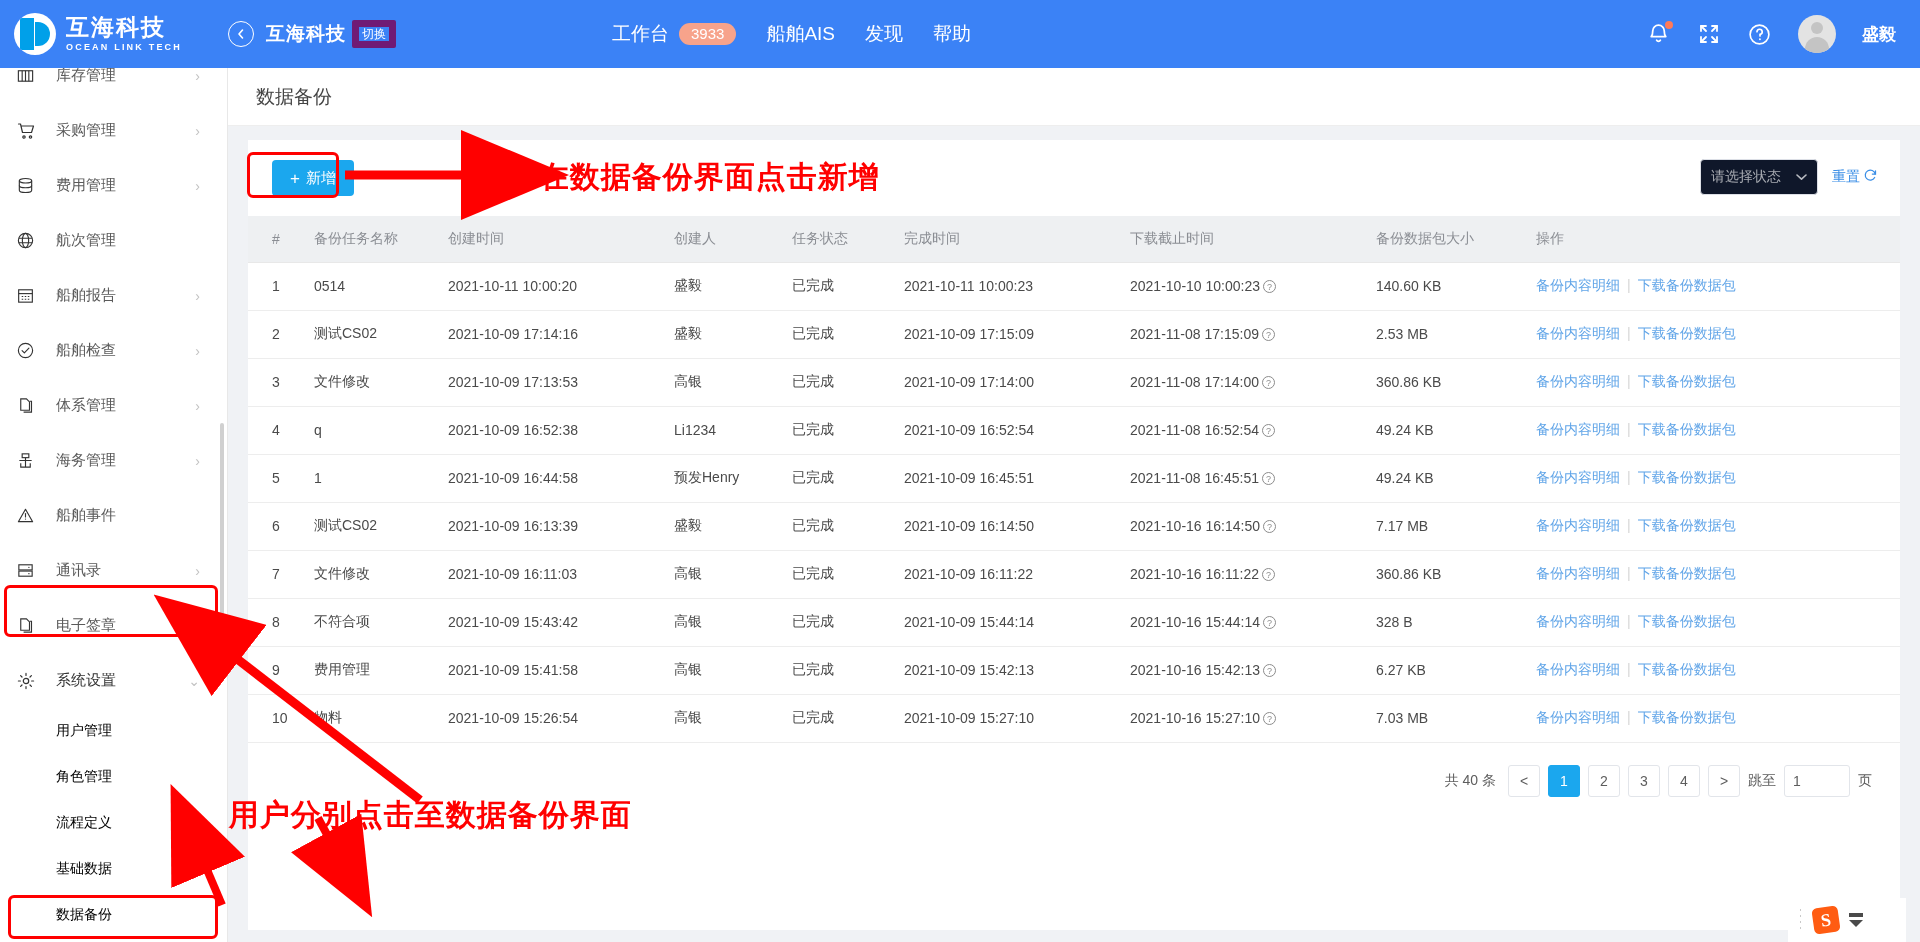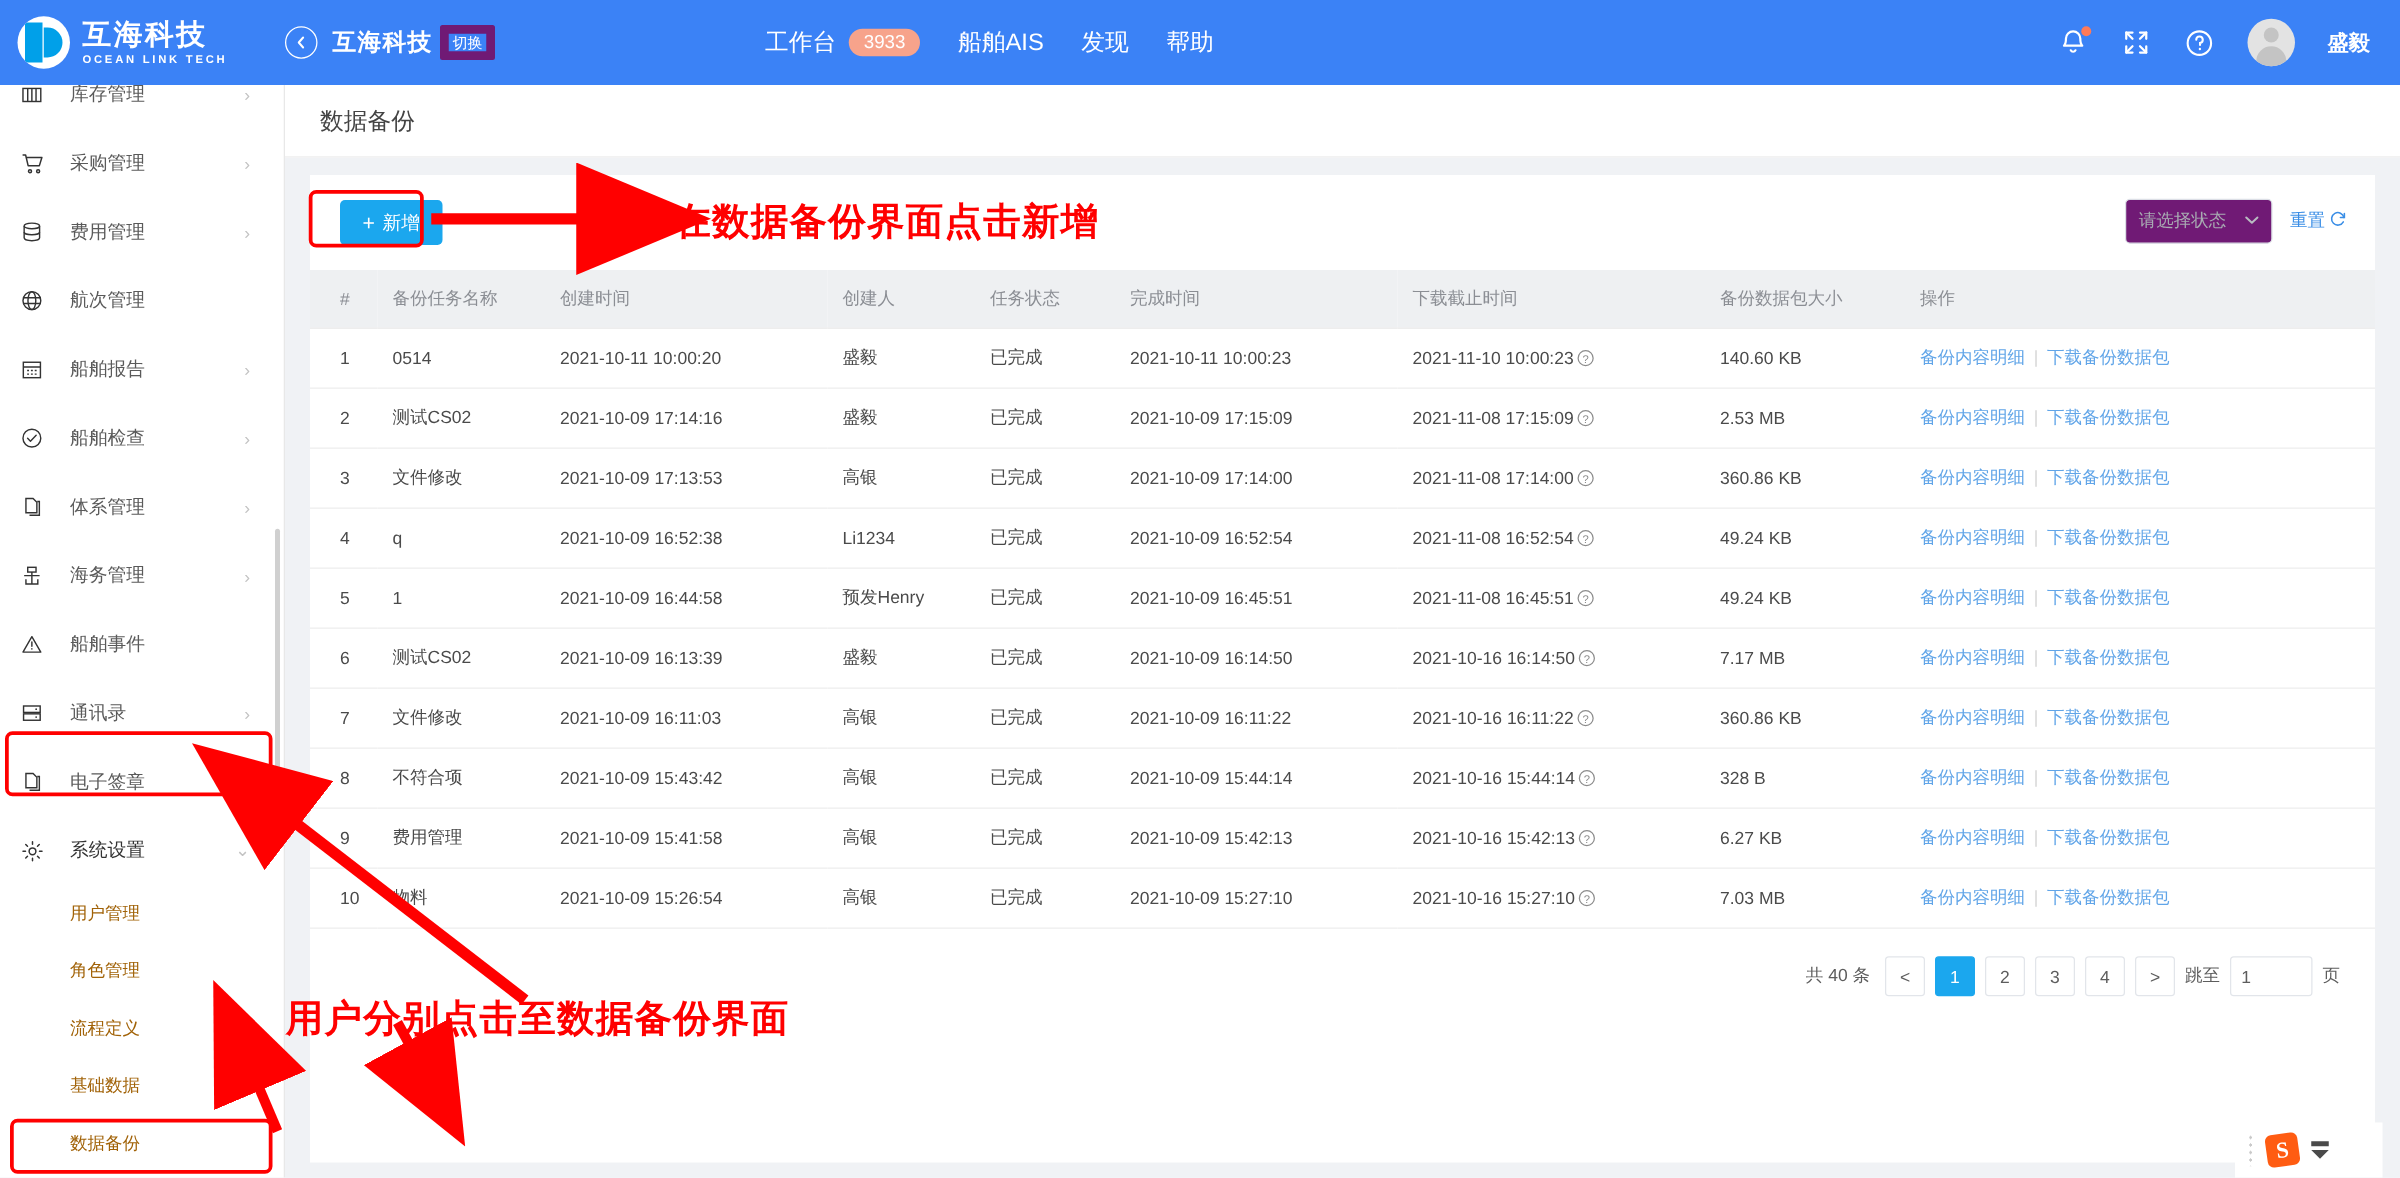--- a/index.html
+++ b/index.html
@@ -112,21 +112,21 @@
   }
   .sb-label { font-size: 15px; color: #5a5a5a; margin-left: 10px; }
   .sb-arrow {
     position: absolute; right: 28px; color: #c3c3c3; font-size: 14px;
   }
   .sb-item.active .sb-label { color: #333; }
   .sb-sub {
     height: 46px; display: flex; align-items: center;
     padding-left: 56px; cursor: pointer; position: relative;
   }
-  .sb-sub .sb-label { margin-left: 0; font-size: 14px; color: #a16207; }
+  .sb-sub .sb-label { margin-left: 0; font-size: 14px; color: #000000; }
   .sb-sub .sb-arrow { right: 28px; }
   .sb-track {
     position: absolute; right: 3px; top: 355px;
     width: 4px; height: 230px; background: #d0d0d0; border-radius: 2px;
   }
 
   
   .hl-box {
     position: absolute; border: 3px solid #ff0000; border-radius: 6px;
     pointer-events: none; z-index: 60;
@@ -160,21 +160,21 @@
     font-family: "Liberation Sans", sans-serif;
   }
   .btn-add .plus { font-size: 17px; line-height: 1; }
 
   .tb-right {
     position: absolute; right: 22px; top: 19px;
     display: flex; align-items: center; gap: 10px;
   }
   .sel-status {
     width: 118px; height: 36px; border: 1px solid #dcdfe6; border-radius: 4px;
-    background: #701a75; display: flex; align-items: center; justify-content: space-between;
+    background: #0f172a; display: flex; align-items: center; justify-content: space-between;
     padding: 0 10px; font-size: 14px; color: #a8abb2; cursor: pointer;
   }
   .sel-status .chev { color: #b8bbc1; font-size: 11px; }
   .search-wrap { display: flex; align-items: center; }
   .search-input {
     width: 168px; height: 36px; border: 1px solid #dcdfe6; border-right: none;
     border-radius: 4px 0 0 4px; padding: 0 11px; font-size: 14px;
     color: #444; outline: none;
     font-family: "Liberation Sans", sans-serif;
   }
@@ -549,21 +549,21 @@
         </tr>
       </thead>
       <tbody id="tbody">
           <tr>
             <td class="c-idx">1</td>
             <td class="c-name">0514</td>
             <td class="c-ctime">2021-10-11 10:00:20</td>
             <td class="c-user">盛毅</td>
             <td class="c-state">已完成</td>
             <td class="c-ftime">2021-10-11 10:00:23</td>
-            <td class="c-dtime"><span>2021-11-10 10:00:23</span><span class="q-icon">?</span></td>
+            <td class="c-dtime"><span>2021-10-10 10:00:23</span><span class="q-icon">?</span></td>
             <td class="c-size">140.60 KB</td>
             <td class="c-act"><span class="act-link">备份内容明细</span><span class="act-sep">|</span><span class="act-link">下载备份数据包</span></td>
           </tr>
           <tr>
             <td class="c-idx">2</td>
             <td class="c-name">测试CS02</td>
             <td class="c-ctime">2021-10-09 17:14:16</td>
             <td class="c-user">盛毅</td>
             <td class="c-state">已完成</td>
             <td class="c-ftime">2021-10-09 17:15:09</td>

